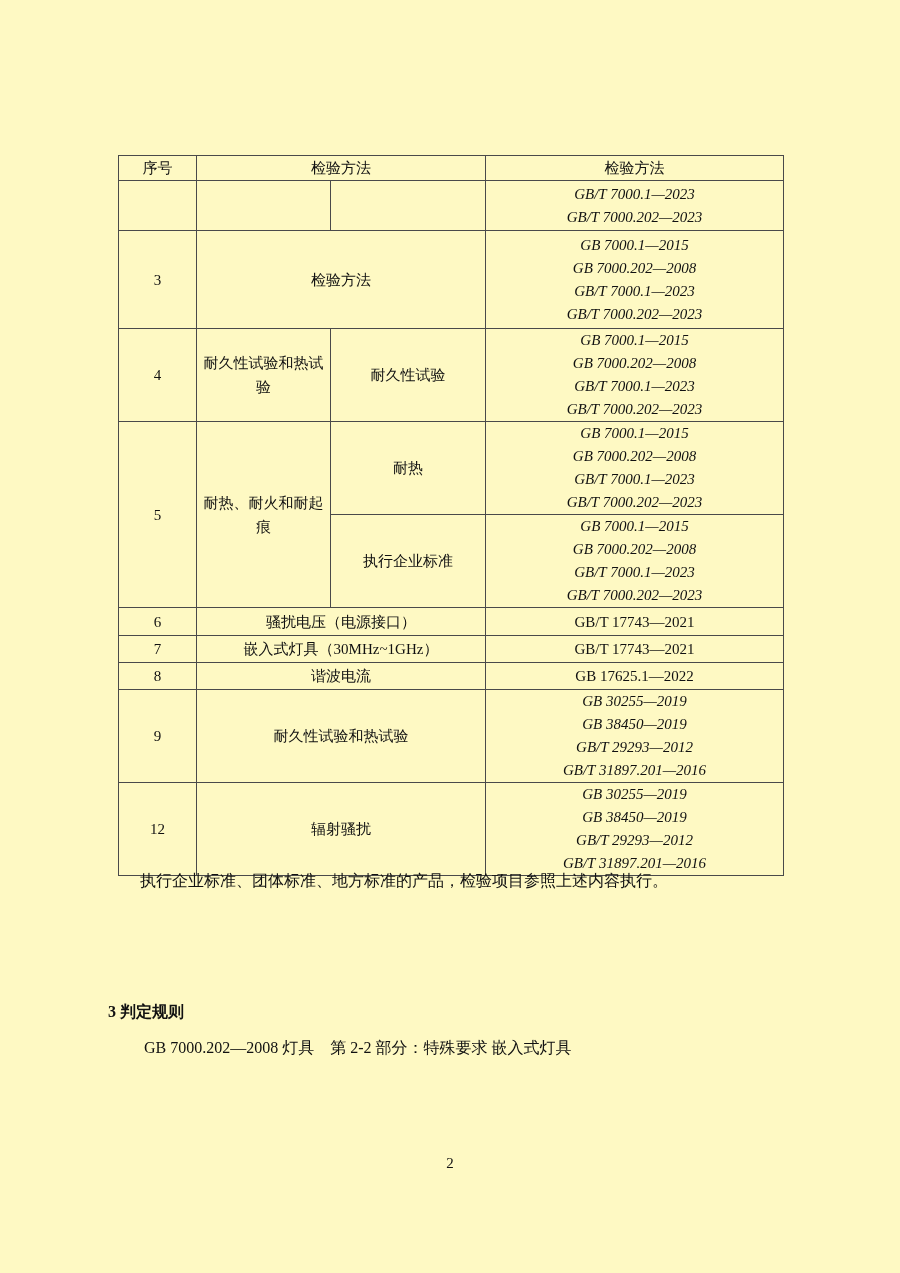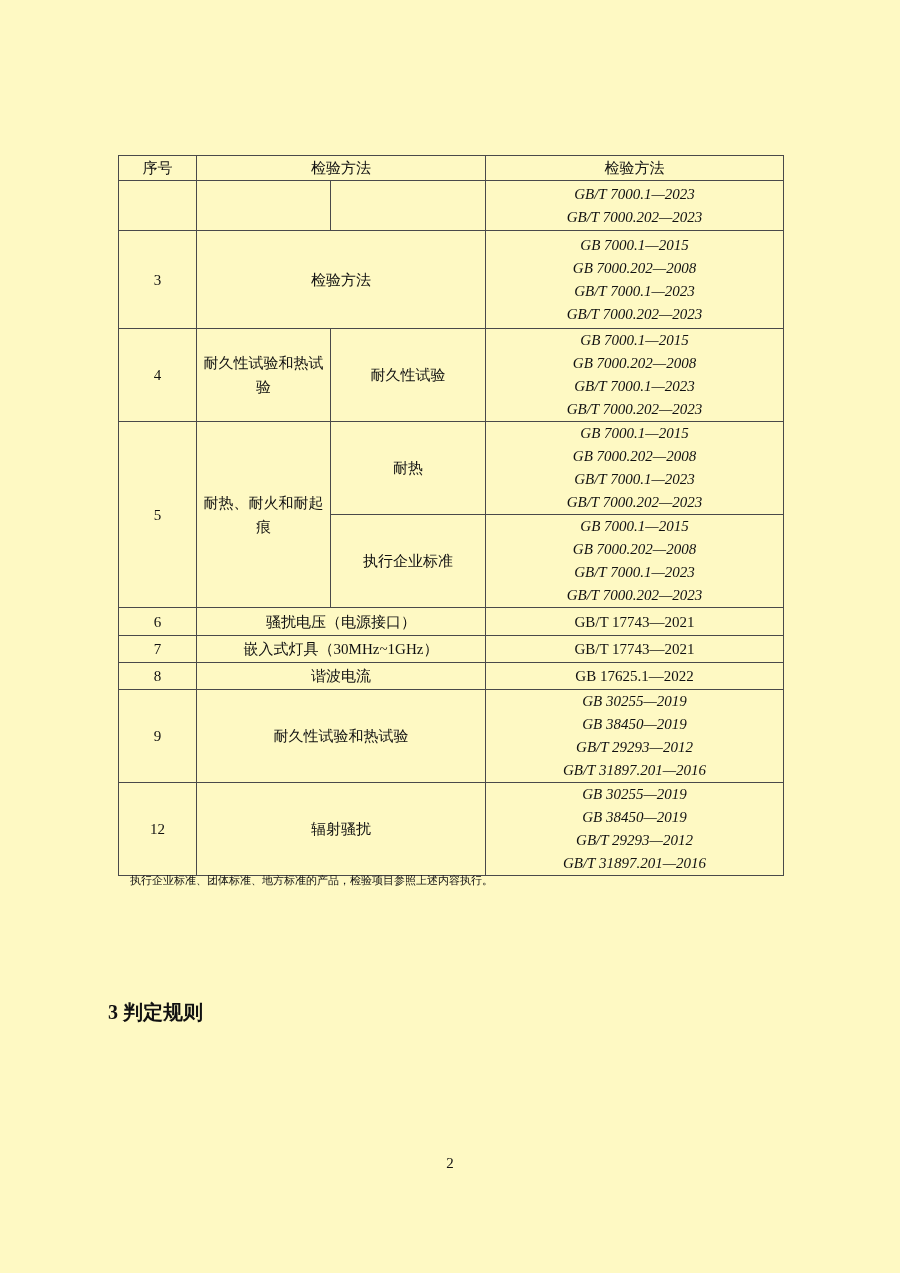--- a/index.html
+++ b/index.html
@@ -23,27 +23,27 @@
     padding: 0 4px; line-height: 24px;
     overflow: hidden;
   }
   td.item-a { padding: 0 10px; line-height: 24px; }
   td.method-cell { line-height: 23px; font-style: italic; }
   .m { display: block; line-height: 23px; }
 
   
   .body-text {
     position: absolute; left: 108px; top: 862px; width: 686px;
-    font-size: 11px; line-height: 37px; text-align: justify;
+    font-size: 16px; line-height: 37px; text-align: justify;
   }
   .body-text p { text-indent: 2em; }
 
   .section {
     position: absolute; left: 108px; top: 994px; width: 686px;
-    font-size: 20px; line-height: 36px;
+    font-size: 16px; line-height: 36px;
   }
   .section .heading { font-weight: bold; }
   .section .ref { padding-left: 36px; }
 
   .page-number {
     position: absolute; left: 0; top: 1155px; width: 900px;
     text-align: center; font-size: 15px;
   }
 </style>
 </head>
@@ -162,17 +162,18 @@
     </tr>
   </tbody>
     </table>
 
   <div class="body-text">
     <p>执行企业标准、团体标准、地方标准的产品，检验项目参照上述内容执行。</p>
   </div>
 
   <div class="section">
     <div class="heading">3 判定规则</div>
+    <div class="ref">GB 7000.202—2008 灯具　第 2-2 部分：特殊要求 嵌入式灯具</div>
   </div>
 
   <div class="page-number">2</div>
 
 </div>
 
 </body></html>

